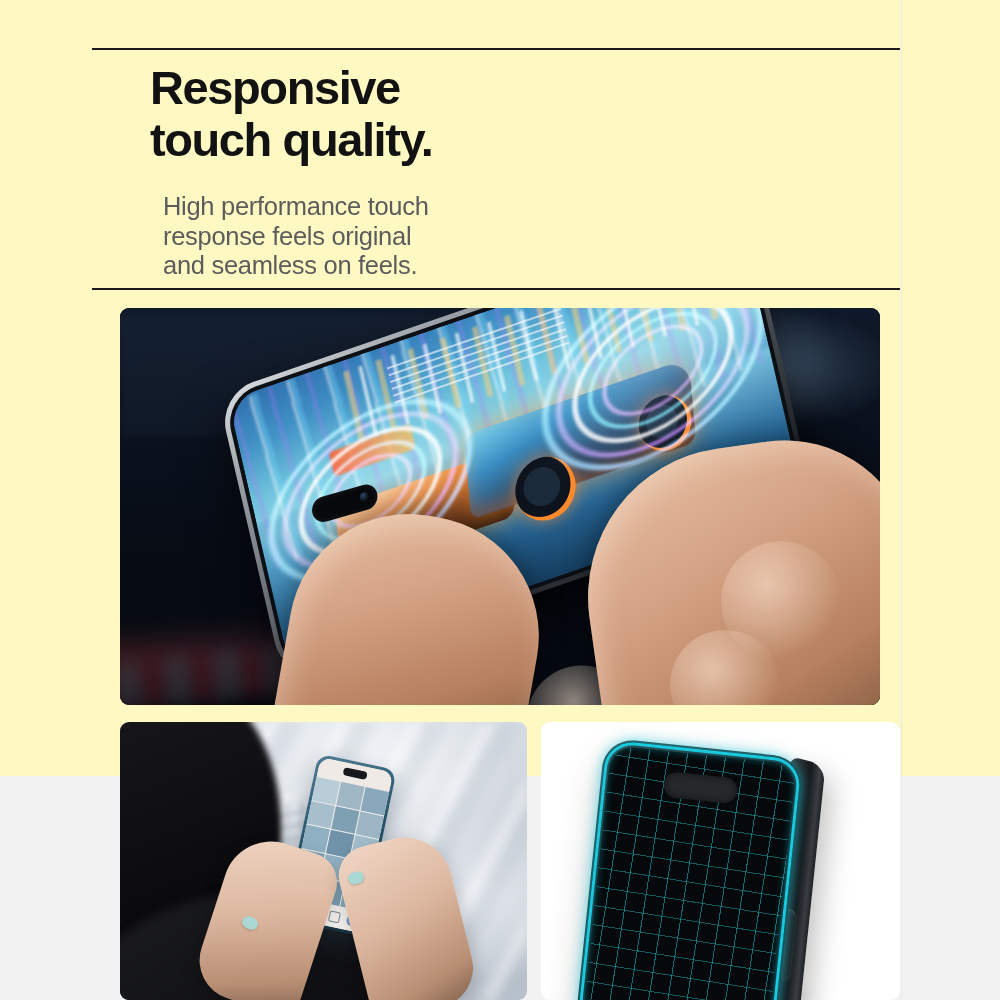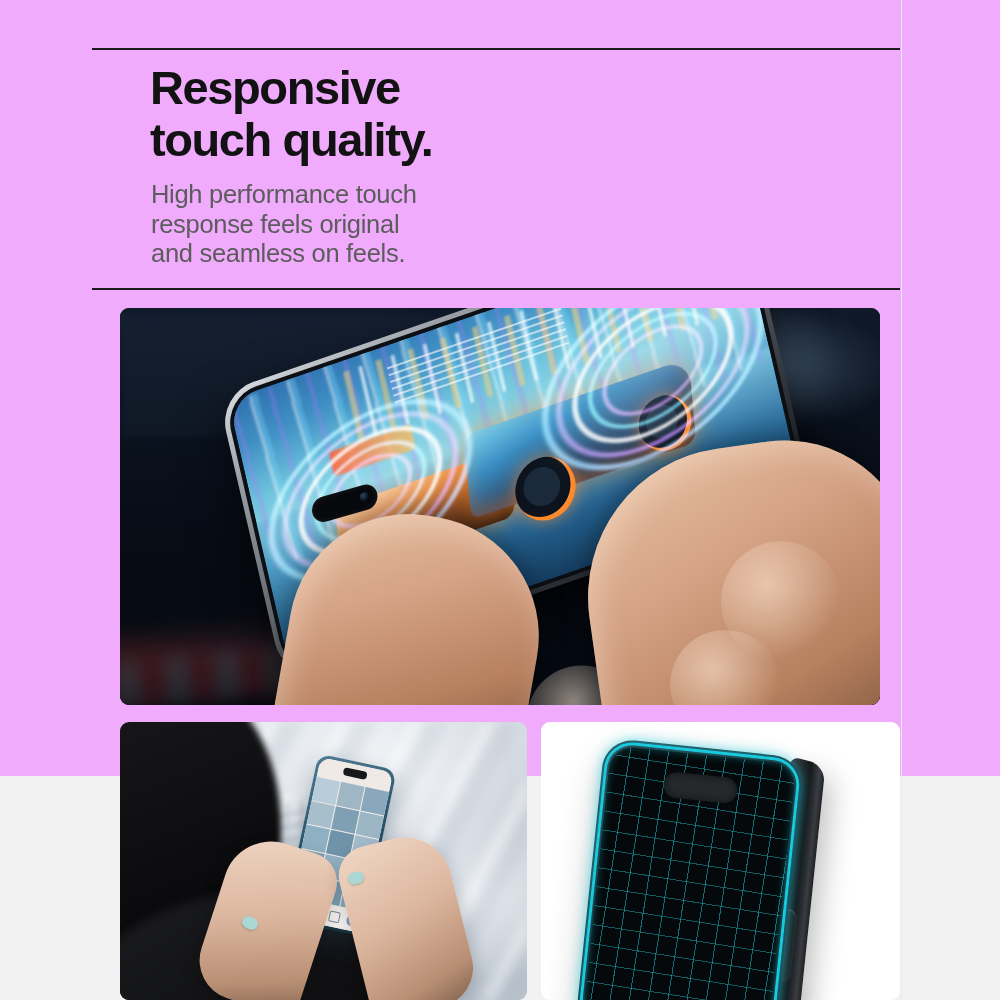--- a/index.html
+++ b/index.html
@@ -12,21 +12,21 @@
     width: 1000px;
     height: 1000px;
     overflow: hidden;
     font-family: "Liberation Sans", sans-serif;
     -webkit-font-smoothing: antialiased;
   }
   .page {
     position: relative;
     width: 1000px;
     height: 776px;
-    background: #f0abfc;
+    background: #fef9c3;
   }
 
   
   .gutter-line {
     position: absolute;
     top: 0;
     left: 901px;
     width: 1px;
     height: 1000px;
     background: #eaeaea;
@@ -63,21 +63,21 @@
     font-weight: bold;
     letter-spacing: -1.4px;
     color: #121212;
   }
   .headline .line { display: block; }
   .subhead {
     position: absolute;
     left: 151px;
     top: 180px;
     width: 620px;
-    margin: 0;
+    margin: 12px;
     font-size: 25.5px;
     line-height: 29.5px;
     font-weight: normal;
     letter-spacing: -0.3px;
     color: #5c5c5c;
   }
   .subhead .line { display: block; }
 
   
   .hero {

